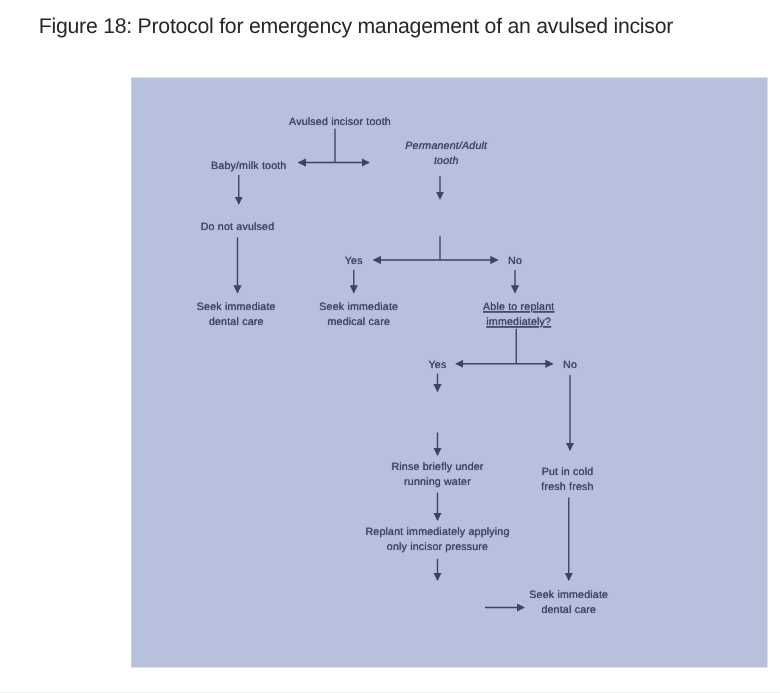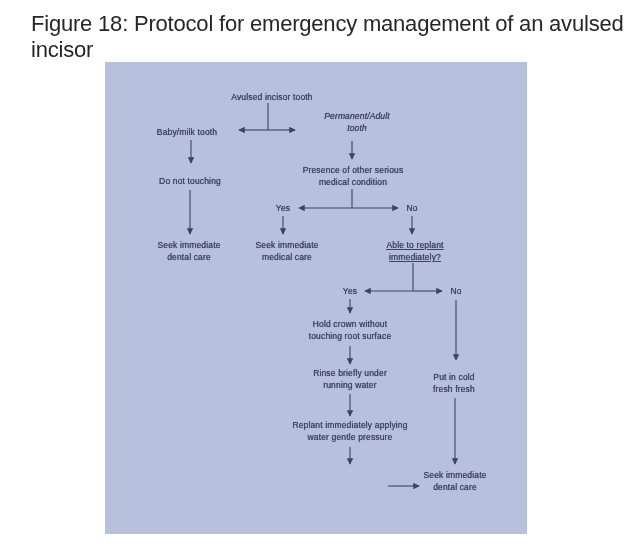--- a/index.html
+++ b/index.html
@@ -1,26 +1,26 @@
 <!DOCTYPE html>
 <html style="--panel-bg: #b7c0dc; --diagram-text: #3d4268; --title-text: #26262a;"><head>
 <meta charset="utf-8">
 <style>
   * { margin:0; padding:0; box-sizing:border-box; }
   html, body { width:624px; height:554px; background:#ffffff; }
   body { font-family:"Liberation Sans", sans-serif; position:relative; overflow:hidden; }
 
   .figure-caption {
     position:absolute; left:31px; top:11px;
-    font-size:22px; font-weight:normal; letter-spacing:-0.2px;
+    font-size:17px; font-weight:normal; letter-spacing:-0.2px;
     color:var(--title-text, #26262a);
   }
 
   .panel {
-    position:absolute; left:105px; top:62px; width:422px; height:472px;
+    position:absolute; left:105px; top:62px; width:509px; height:472px;
     background:var(--panel-bg, #b7c0dc);
   }
 
   .node {
     position:absolute; transform:translate(-50%,-50%);
     white-space:pre-line; text-align:center;
     font-size:8.5px; line-height:12px; letter-spacing:0.15px;
     color:var(--diagram-text, #3d4268);
     text-shadow:0 0 0.7px var(--diagram-text, #3d4268);
   }
@@ -59,39 +59,35 @@
     <path class="e" d="M245,237 L245,251" marker-end="url(#ah)"></path>
     <path class="e" d="M351,238 L351,298" marker-end="url(#ah)"></path>
     <path class="e" d="M245,284 L245,302" marker-end="url(#ah)"></path>
     <path class="e" d="M245,332 L245,354" marker-end="url(#ah)"></path>
     <path class="e" d="M350,336 L350,402" marker-end="url(#ah)"></path>
     <path class="e" d="M245,385 L245,402" marker-end="url(#ah)"></path>
     <path class="e" d="M283,424 L314,424" marker-end="url(#ah)"></path>
   </svg>
 
   <div class="node" style="left:167px; top:35px;">Avulsed incisor tooth</div>
-  <div class="node" style="left:82px;  top:70px;">Baby/milk tooth</div>
+  <div class="node" style="left:94px;  top:70px;">Baby/milk tooth</div>
   <div class="node" style="left:252px; top:60px;font-style:italic;">Permanent/Adult
 tooth</div>
-  <div class="node" style="left:85px;  top:119px;">Do not touching</div>
-  <div class="node" style="left:248px; top:114px;">Presence of other serious
-medical condition</div>
+  <div class="node" style="left:85px;  top:119px;">Do not avulsed</div>
   <div class="node" style="left:178px; top:146px;">Yes</div>
   <div class="node" style="left:307px; top:146px;">No</div>
   <div class="node" style="left:84px;  top:189px;">Seek immediate
 dental care</div>
   <div class="node" style="left:182px; top:189px;">Seek immediate
 medical care</div>
   <div class="node" style="left:310px; top:189px;text-decoration:underline;">Able to replant
 immediately?</div>
   <div class="node" style="left:245px; top:229px;">Yes</div>
   <div class="node" style="left:351px; top:229px;">No</div>
-  <div class="node" style="left:245px; top:268px;">Hold crown without
-touching root surface</div>
   <div class="node" style="left:245px; top:317px;">Rinse briefly under
 running water</div>
   <div class="node" style="left:349px; top:321px;">Put in cold
 fresh fresh</div>
   <div class="node" style="left:245px; top:369px;">Replant immediately applying
-water gentle pressure</div>
+only incisor pressure</div>
   <div class="node" style="left:350px; top:419px;">Seek immediate
 dental care</div>
 </div>
 
 </body></html>

